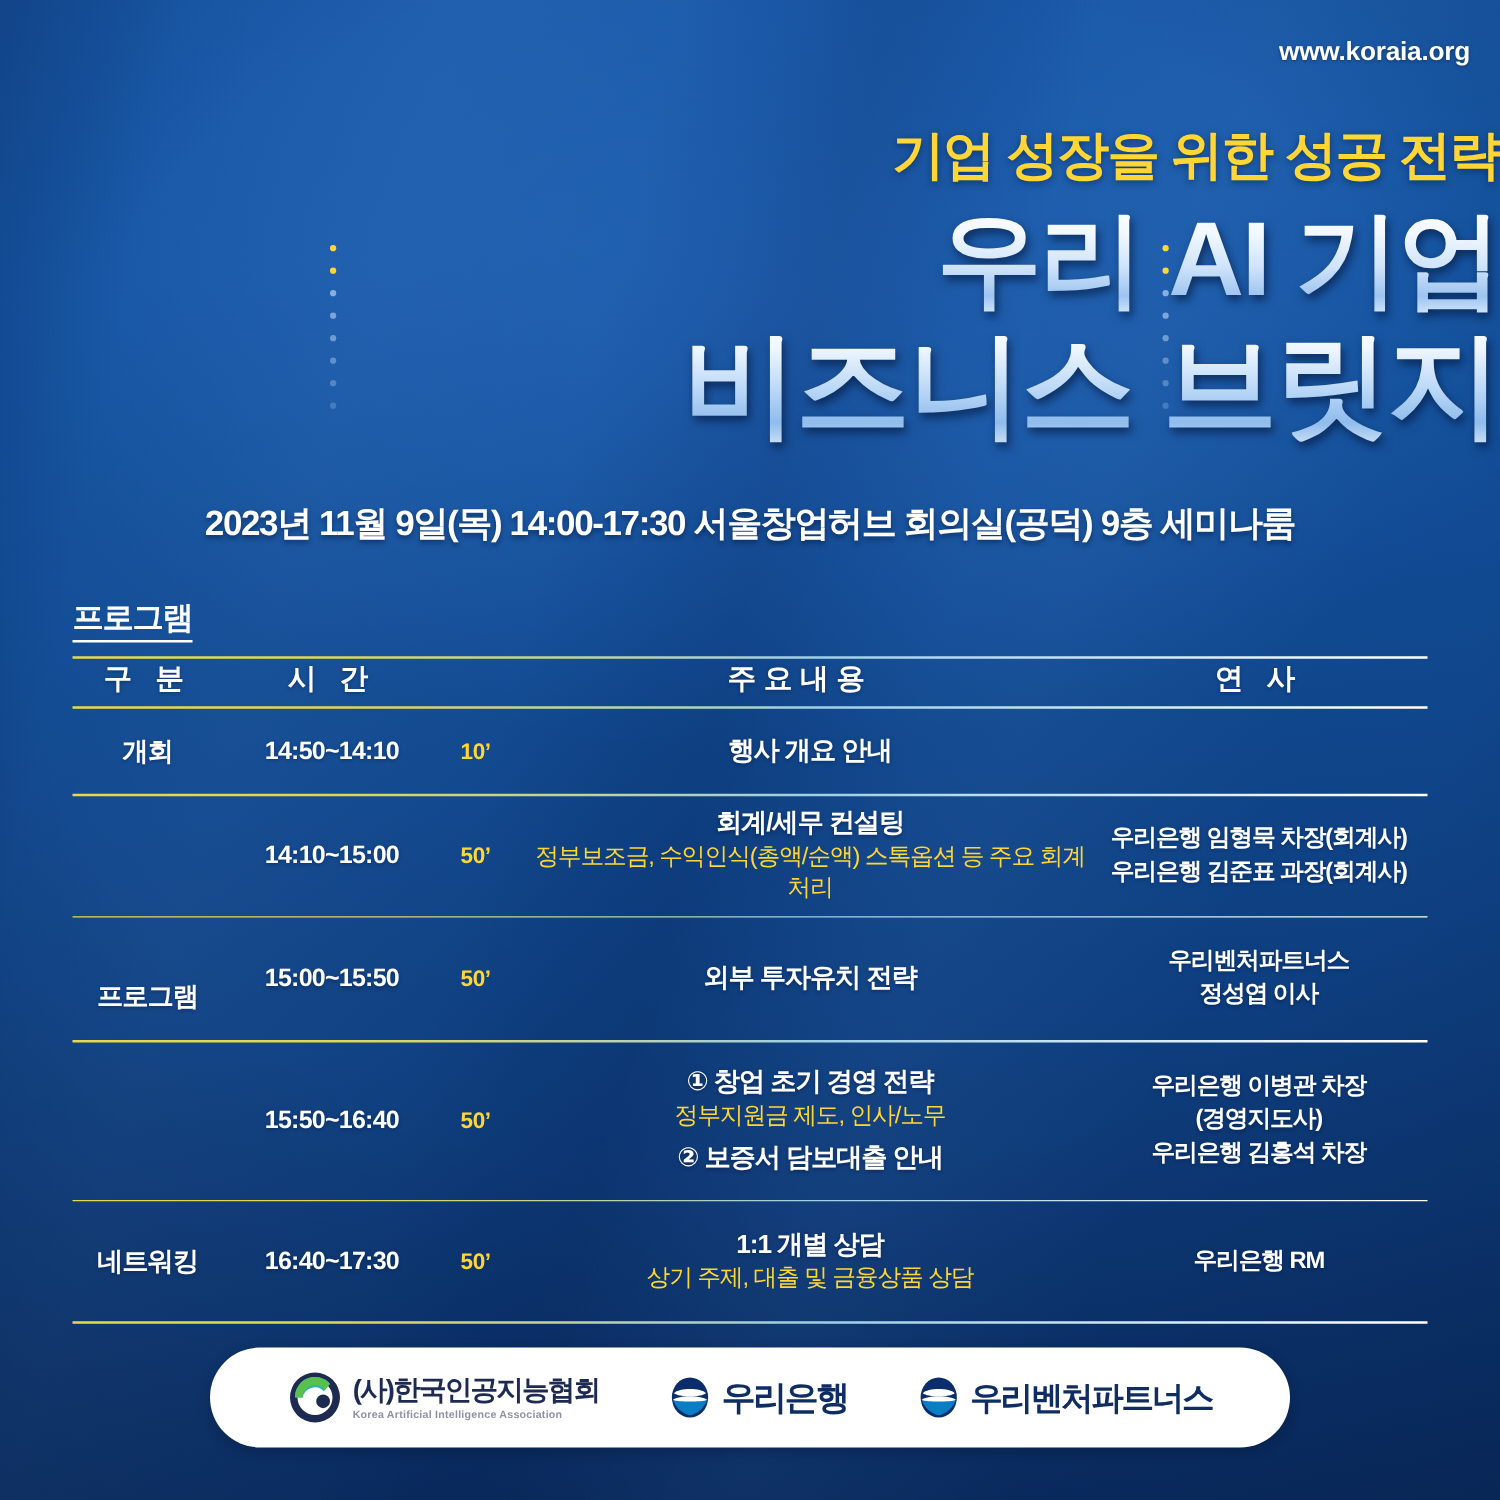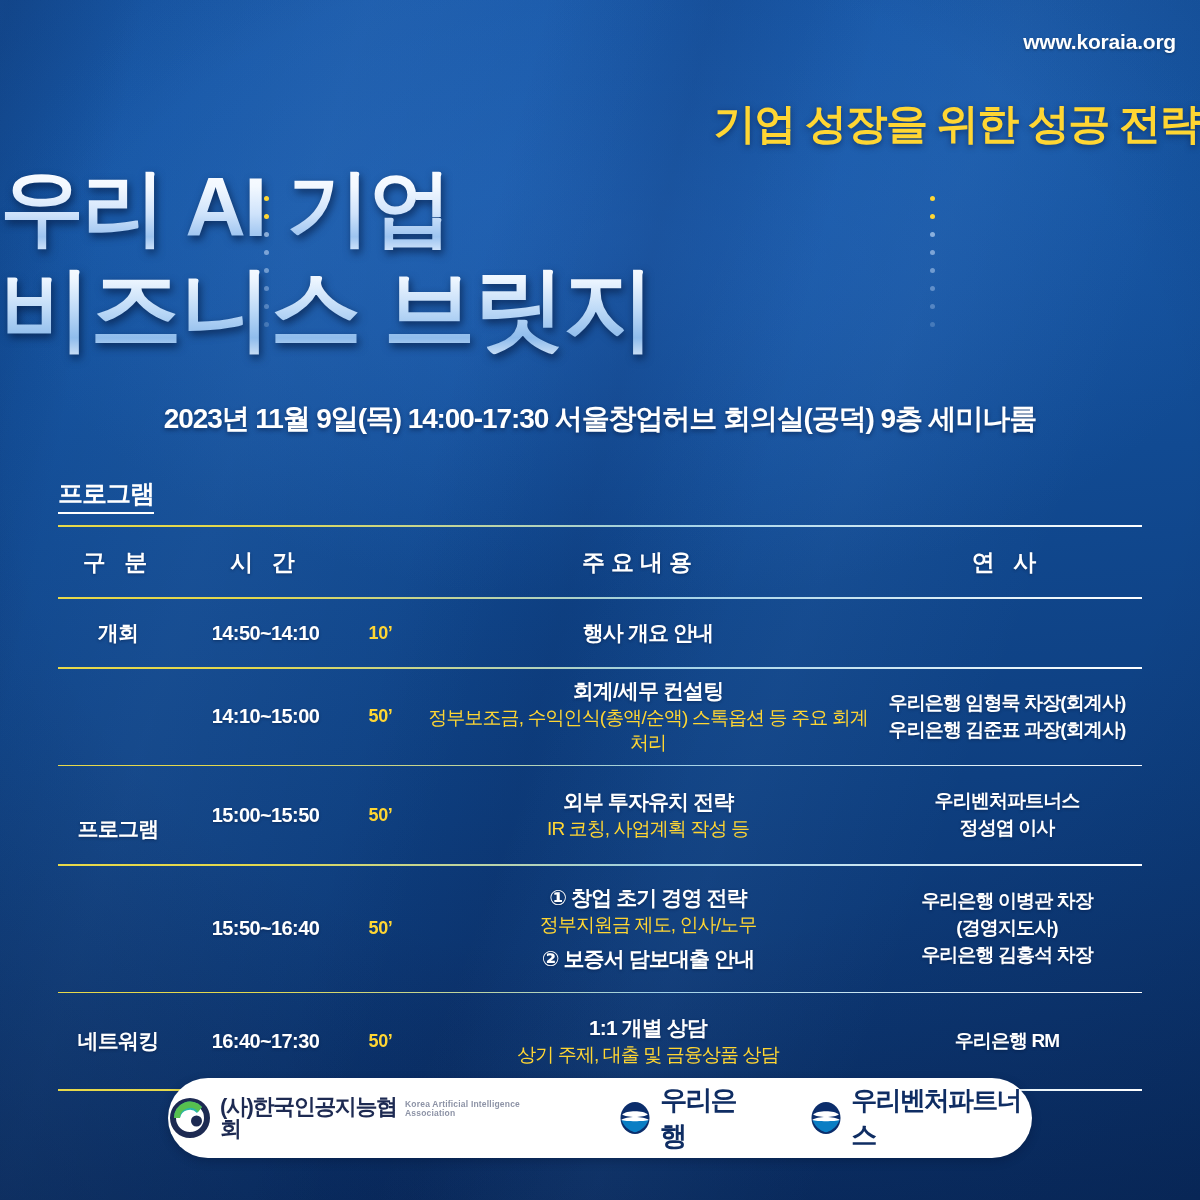--- a/index.html
+++ b/index.html
@@ -57,21 +57,21 @@
   }
 
   .kicker {
     position:absolute; top:96px; left:0; width:100%;
     text-align:right;
     font-size:42px; font-weight:bold; color:#ffd633;
     letter-spacing:-1.5px;
     text-shadow:0 2px 6px rgba(0,20,60,0.5);
   }
 
-  .title-wrap { position:absolute; top:160px; left:0; width:100%; text-align:left; }
+  .title-wrap { position:absolute; top:160px; left:0; width:100%; text-align:right; }
 
   .title-line {
     font-size:84px; font-weight:bold;
     letter-spacing:-2px; line-height:1.14;
     background:linear-gradient(180deg,#ffffff 0%,#f2f8ff 28%,#cfe3fb 56%,#9dc4f0 80%,#e4f0ff 100%);
     -webkit-background-clip:text; background-clip:text;
     -webkit-text-fill-color:transparent; color:#dbe9fb;
     filter:drop-shadow(2px 4px 4px rgba(2,20,55,0.65));
     display:block;
   }
@@ -107,21 +107,21 @@
     border-bottom:2.5px solid #ffffff;
     padding-bottom:2px;
   }
 
   .table { position:absolute; top:525px; left:58px; width:1084px; }
 
   .rule { height:2px; width:100%; }
   .rule-y { background:linear-gradient(90deg,#e8d94a 0%,#e2d84e 18%,#9fd0e6 55%,#ffffff 100%); }
   .rule-thin { height:1.5px; }
 
-  .thead { display:flex; align-items:center; height:70px; }
+  .thead { display:flex; align-items:flex-start; height:38px; }
   .thead .cell {
     font-size:23px; font-weight:bold; color:#ffffff;
     letter-spacing:6px; text-align:center;
     text-shadow:0 1px 3px rgba(0,20,55,0.45);
   }
 
   .col-cat  { width:120px; flex:0 0 120px; }
   .col-time { width:175px; flex:0 0 175px; }
   .col-dur  { width:55px;  flex:0 0 55px; }
   .col-main { flex:1 1 auto; }
@@ -181,21 +181,21 @@
     position:absolute; left:168px; top:1078px;
     width:864px; height:80px;
     background:#ffffff; border-radius:40px;
     display:flex; align-items:center; justify-content:center;
     gap:56px;
     box-shadow:0 3px 10px rgba(0,12,40,0.30);
   }
   .logo { display:flex; align-items:center; gap:8px; }
 
   .koraia-mark { position:relative; width:44px; height:44px; flex:0 0 44px; }
-  .koraia-text { display:flex; flex-direction:row; line-height:1; }
+  .koraia-text { display:flex; flex-direction:column; line-height:1; }
   .koraia-kr {
     font-size:22px; font-weight:bold; color:#1d2a52;
     letter-spacing:-1.4px;
   }
   .koraia-en {
     font-size:8.5px; font-weight:bold; color:#8d93a6;
     letter-spacing:0.2px; margin-top:4px;
   }
 
   .woori-mark {
@@ -298,21 +298,20 @@
       </div>
 
       <div class="rule rule-y rule-thin"></div>
 
       <div class="trow r-p2">
         <div class="col-cat"></div>
         <div class="col-time time-label">15:00~15:50</div>
         <div class="col-dur  dur-label">50’</div>
         <div class="col-main main-cell">
           <div class="main-head">외부 투자유치 전략</div>
-          <div class="main-sub">IR 코칭, 사업계획 작성 등</div>
         </div>
         <div class="col-spk spk-cell">
           <div>우리벤처파트너스</div>
           <div>정성엽 이사</div>
         </div>
       </div>
 
       <div class="rule rule-y rule-thin"></div>
 
       <div class="trow r-p3">

